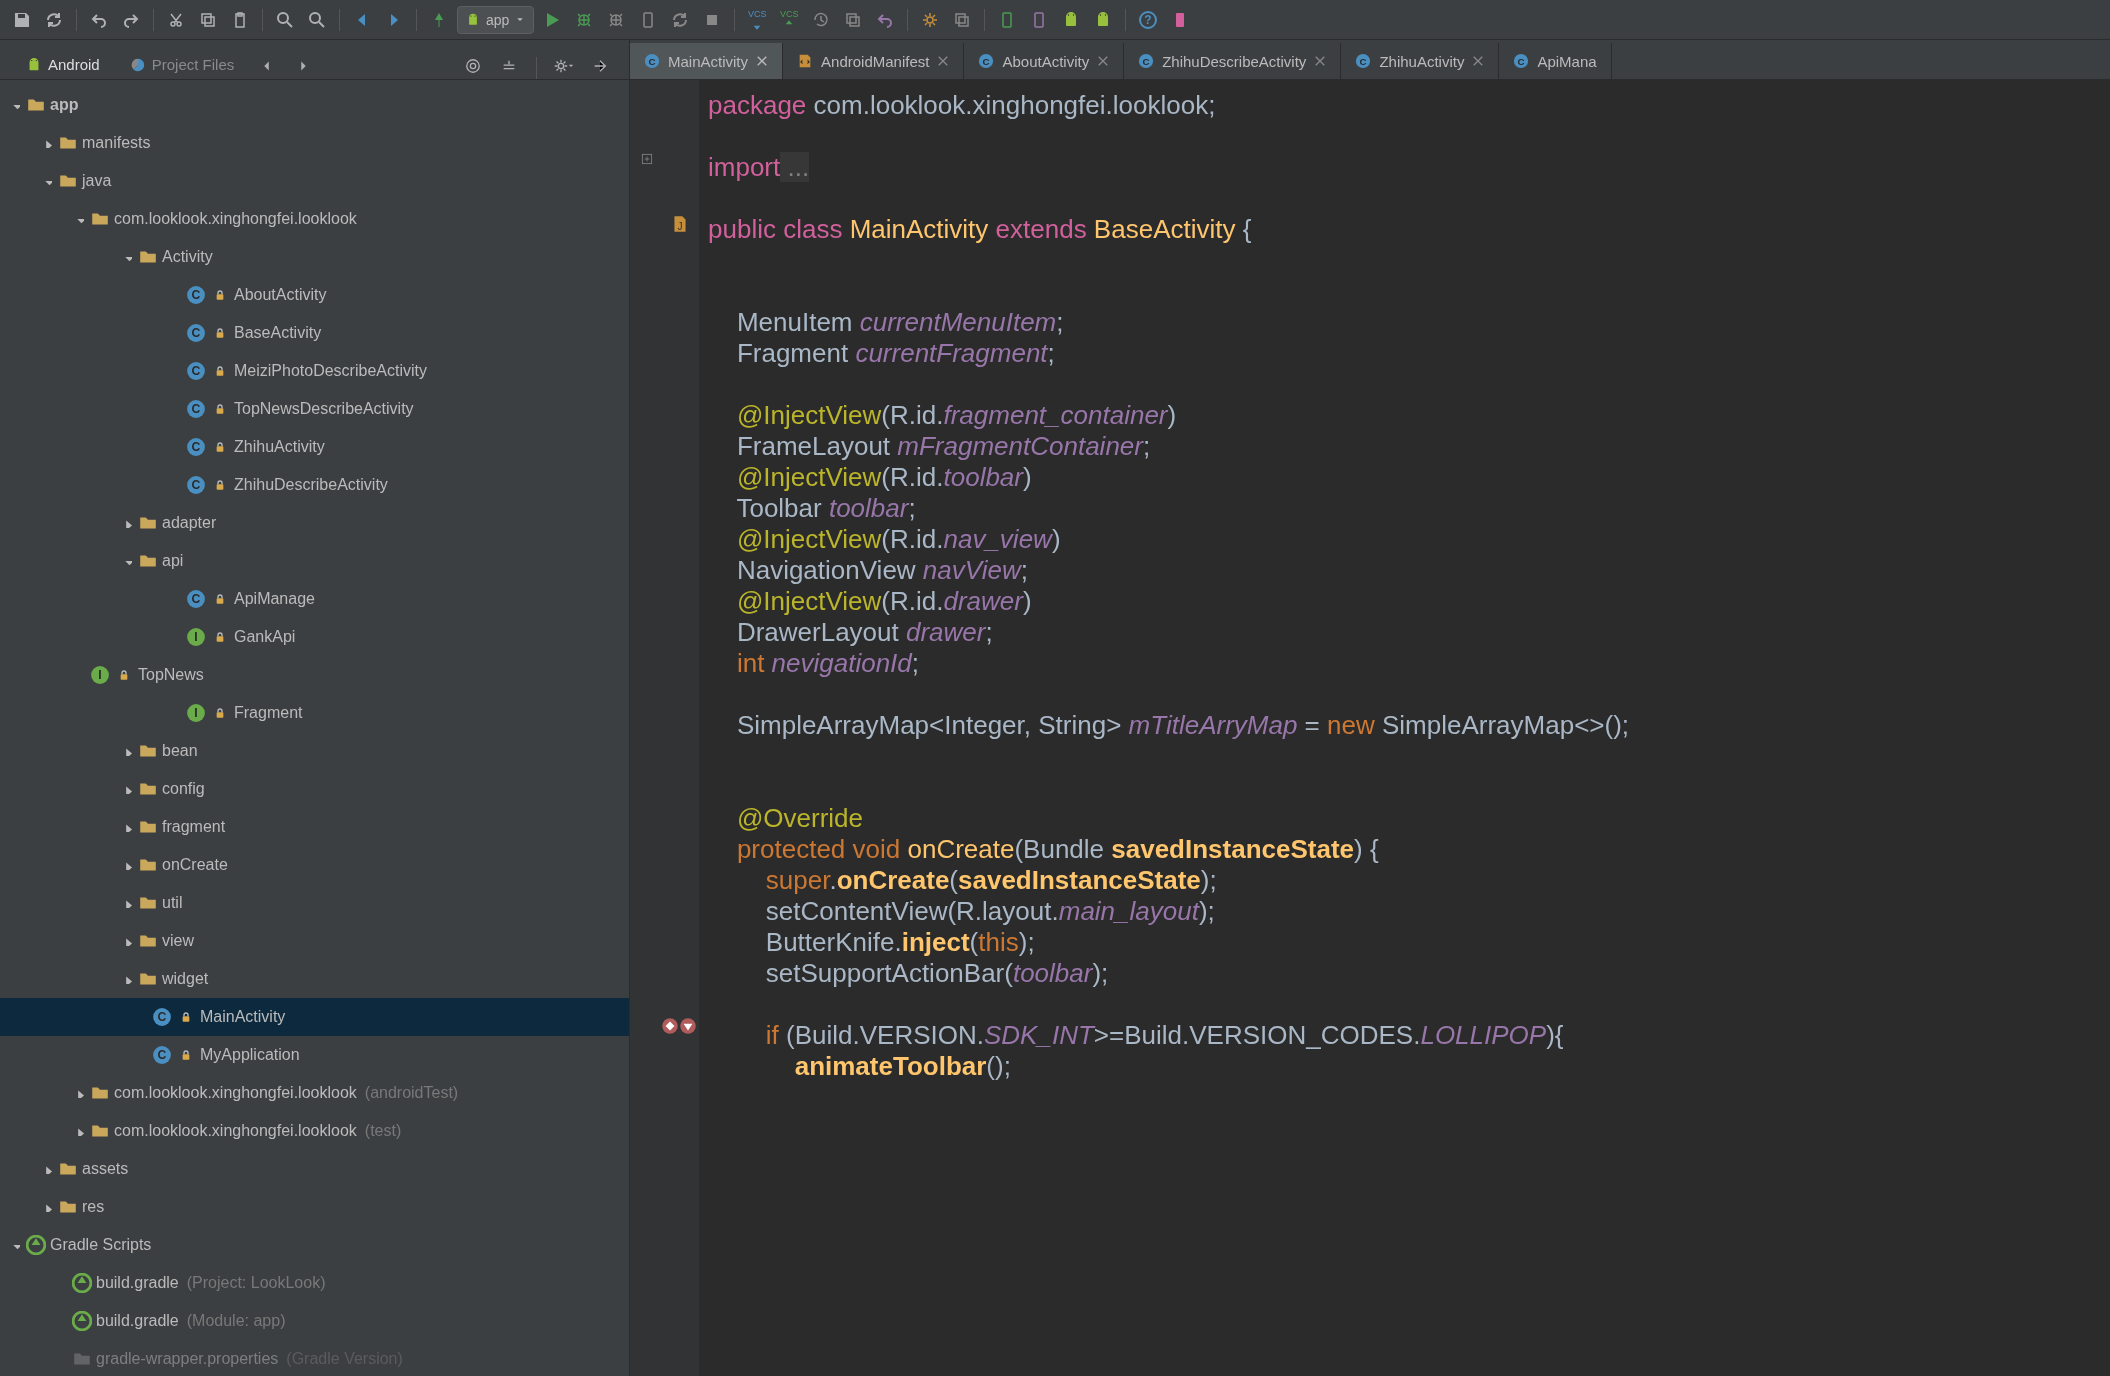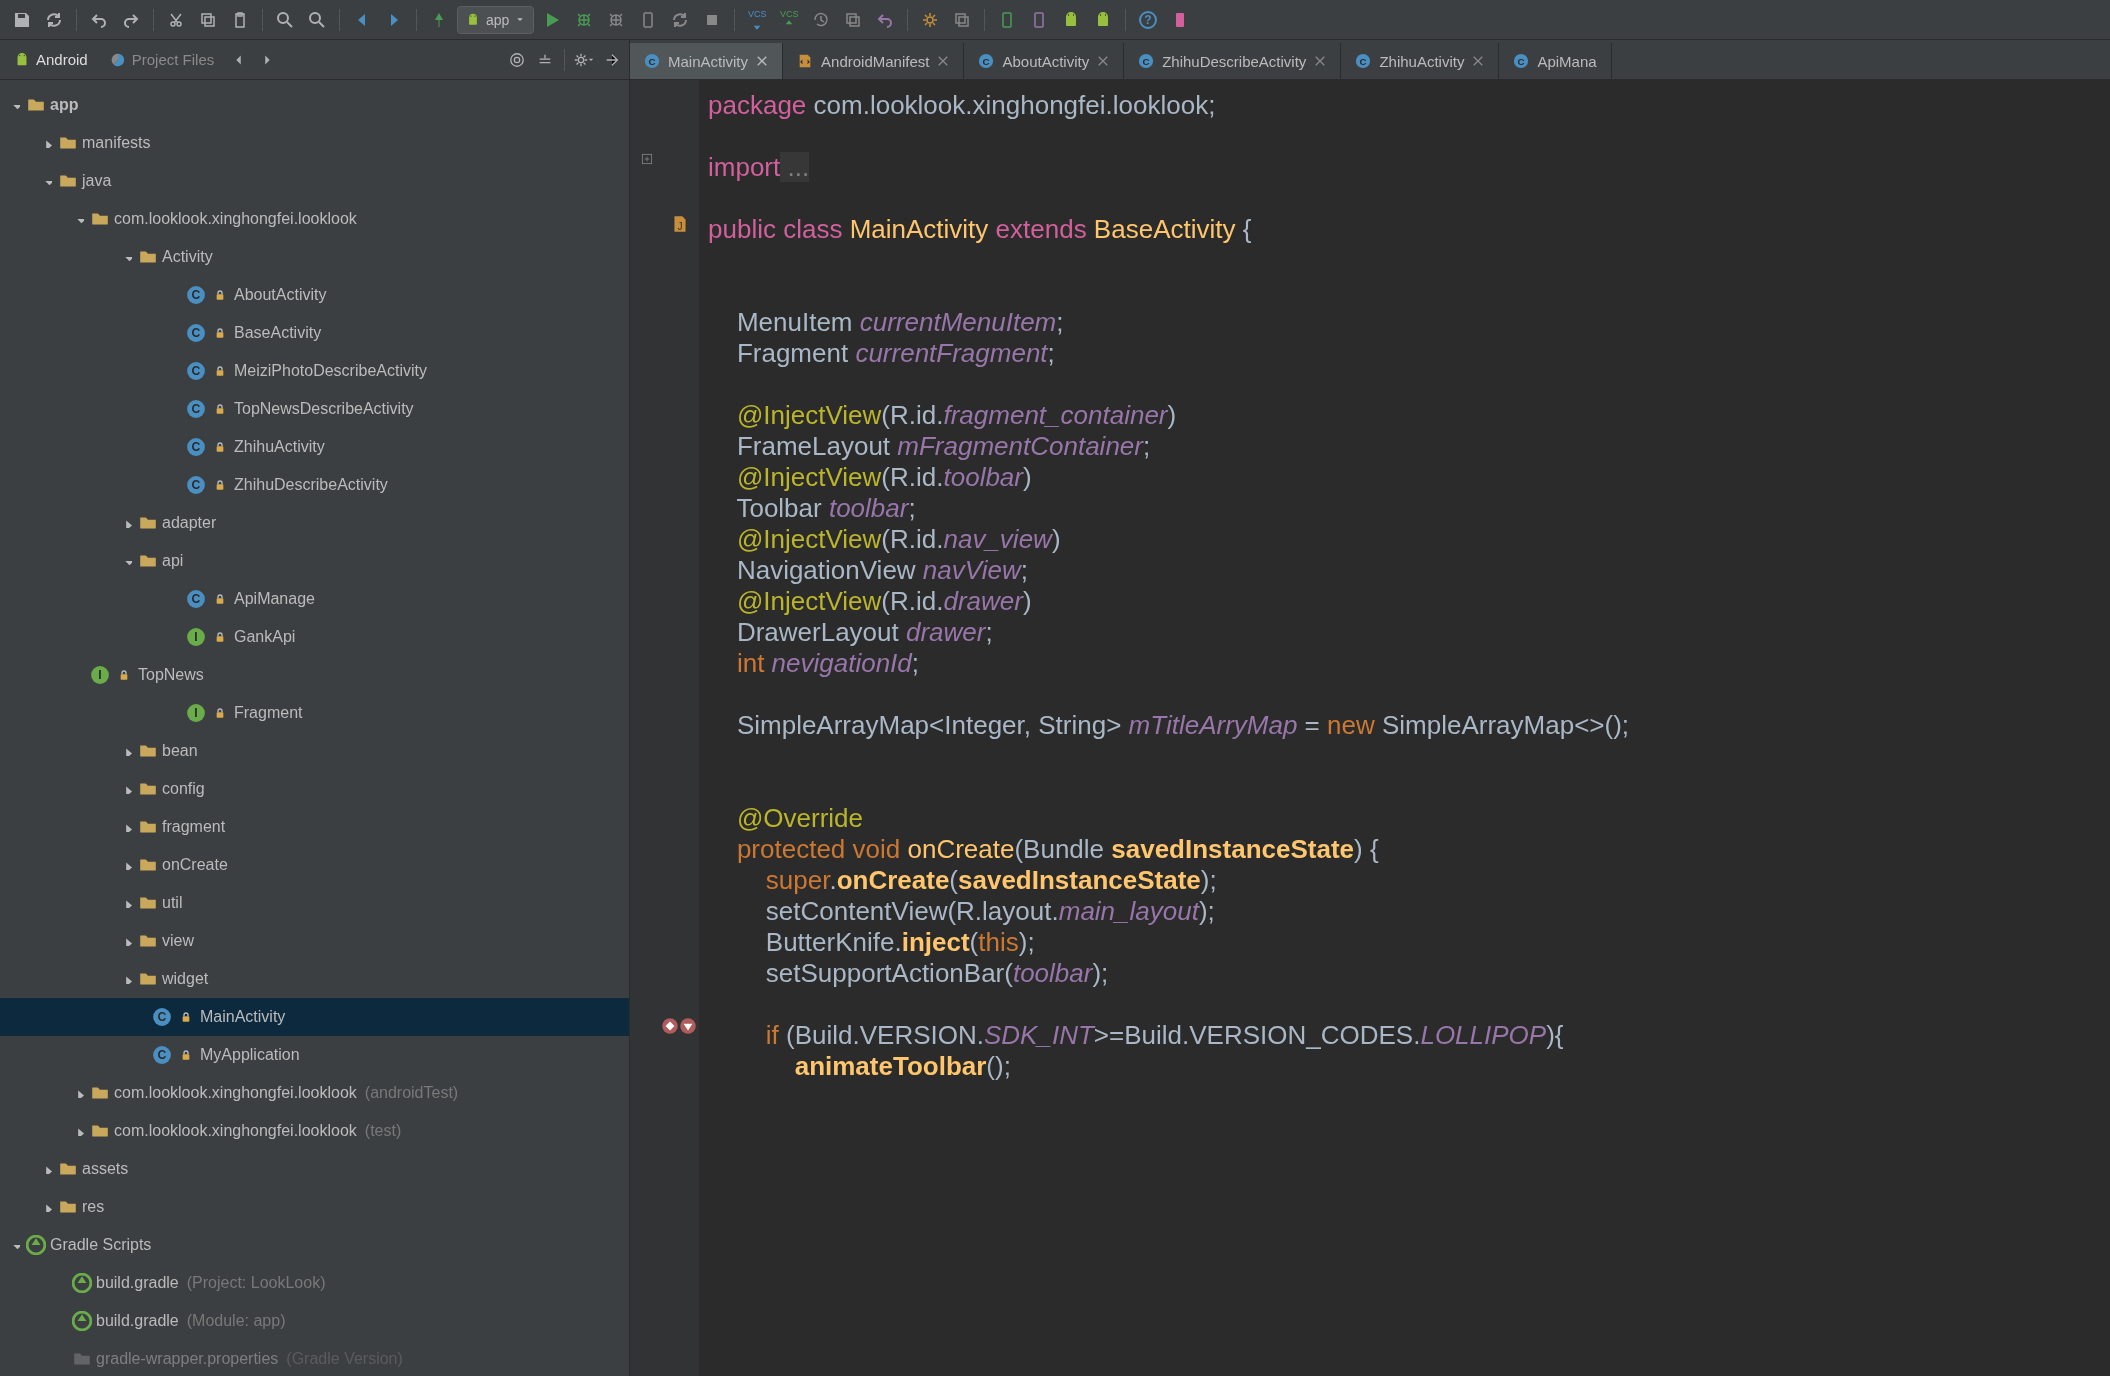--- a/index.html
+++ b/index.html
@@ -13,21 +13,21 @@
 .run-config { display:flex; align-items:center; background:#4c5052; border:1px solid #5e6060; border-radius:4px; height:28px; padding:0 8px; gap:6px; cursor:pointer; color:#bbb; }
 .run-config svg { width:14px; height:14px; }
 .run-btn svg { fill:#499c54; }
 .debug-btn svg { fill:#499c54; }
 
 
 .main { display:flex; height:calc(100% - 40px); }
 
 
 .sidebar { width:630px; background:#3c3f41; border-right:1px solid #2b2b2b; display:flex; flex-direction:column; }
-.side-tabs { height:40px; display:flex; align-items:center; border-bottom:1px solid #2b2b2b; padding:0 4px; gap:2px; }
+.side-tabs { height:40px; display:flex; align-items:flex-end; border-bottom:1px solid #2b2b2b; padding:0 16px; gap:10px; }
 .side-tab { display:flex; align-items:center; gap:6px; padding:6px 10px; border-radius:4px; cursor:pointer; color:#8a8a8a; font-size:15px; }
 .side-tab.active { color:#ddd; }
 .side-tab svg { width:16px; height:16px; }
 .side-tabs .spacer { flex:1; }
 .side-tool { width:26px; height:26px; display:flex; align-items:center; justify-content:center; color:#afb1b3; cursor:pointer; }
 .side-tool svg { width:16px; height:16px; }
 
 .tree { flex:1; overflow:auto; padding-top:6px; font-size:16px; }
 .tree-row { display:flex; align-items:center; height:38px; padding-left:8px; cursor:pointer; white-space:nowrap; gap:4px; }
 .tree-row.selected { background:#0d293e; }

